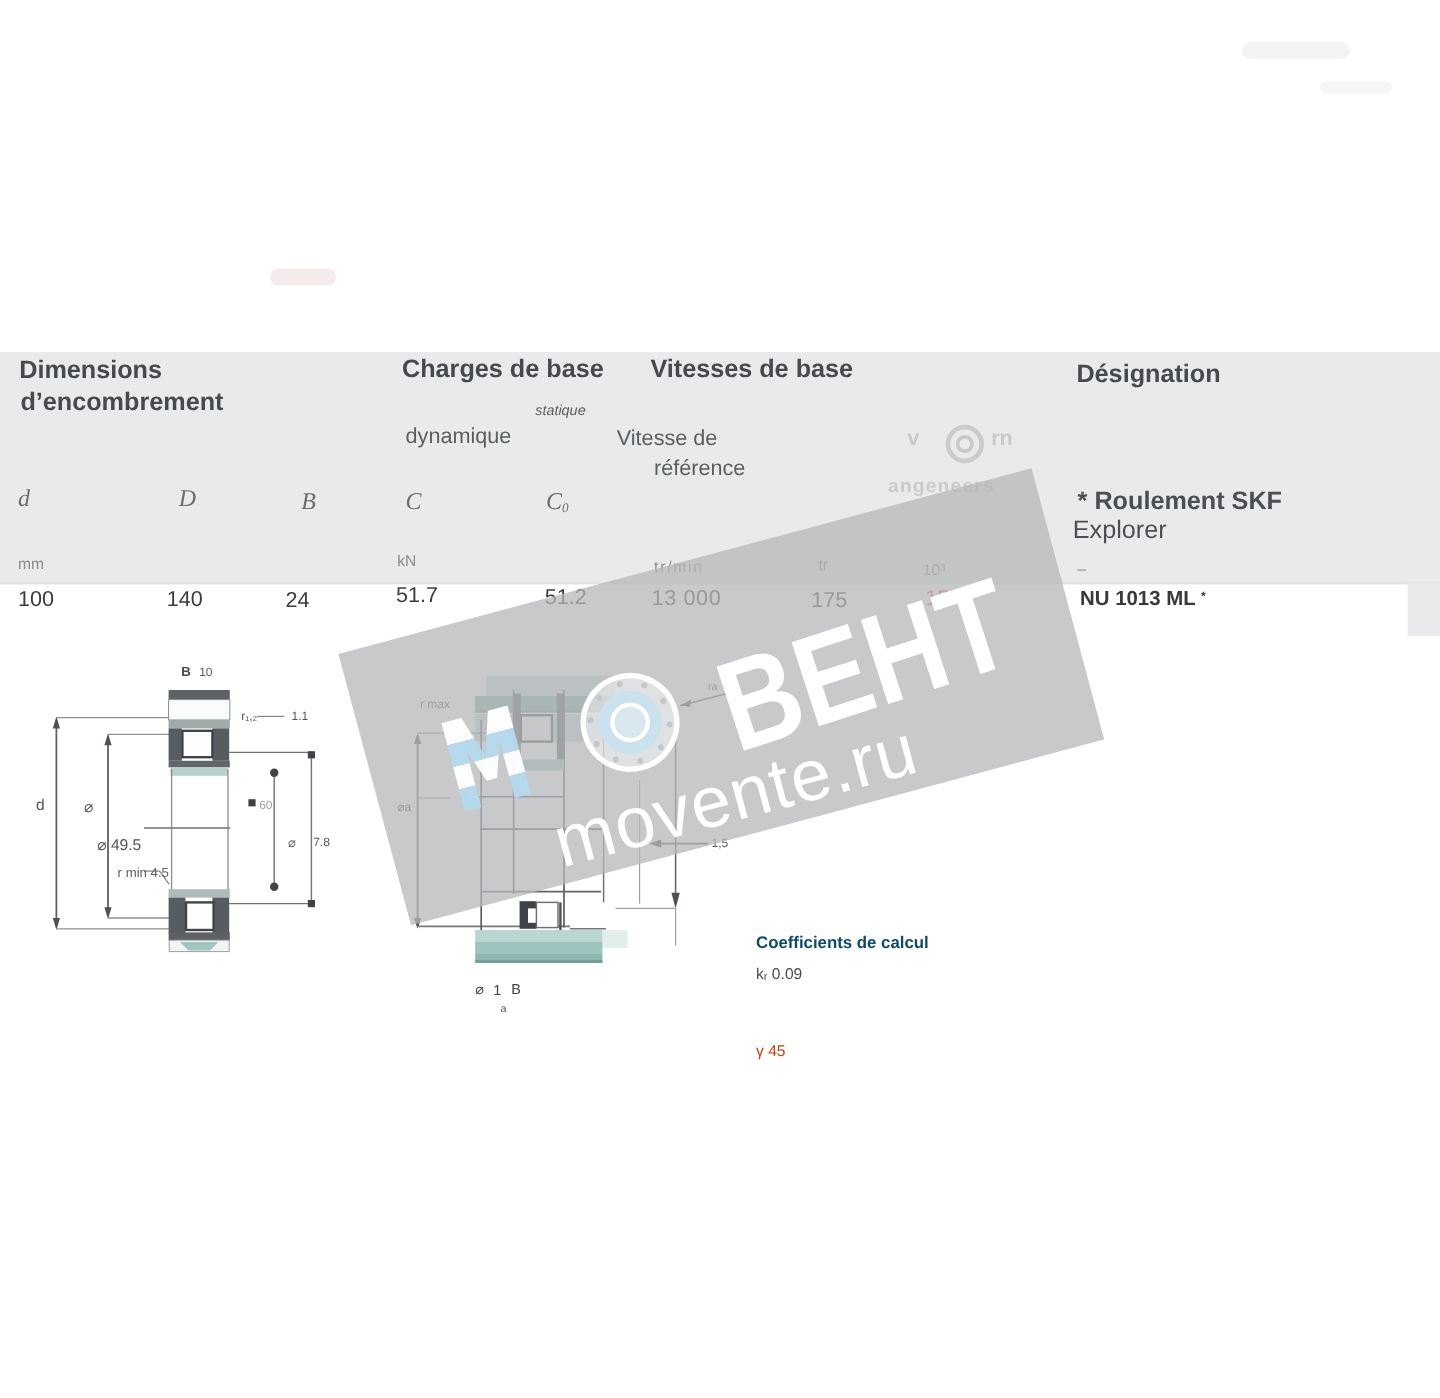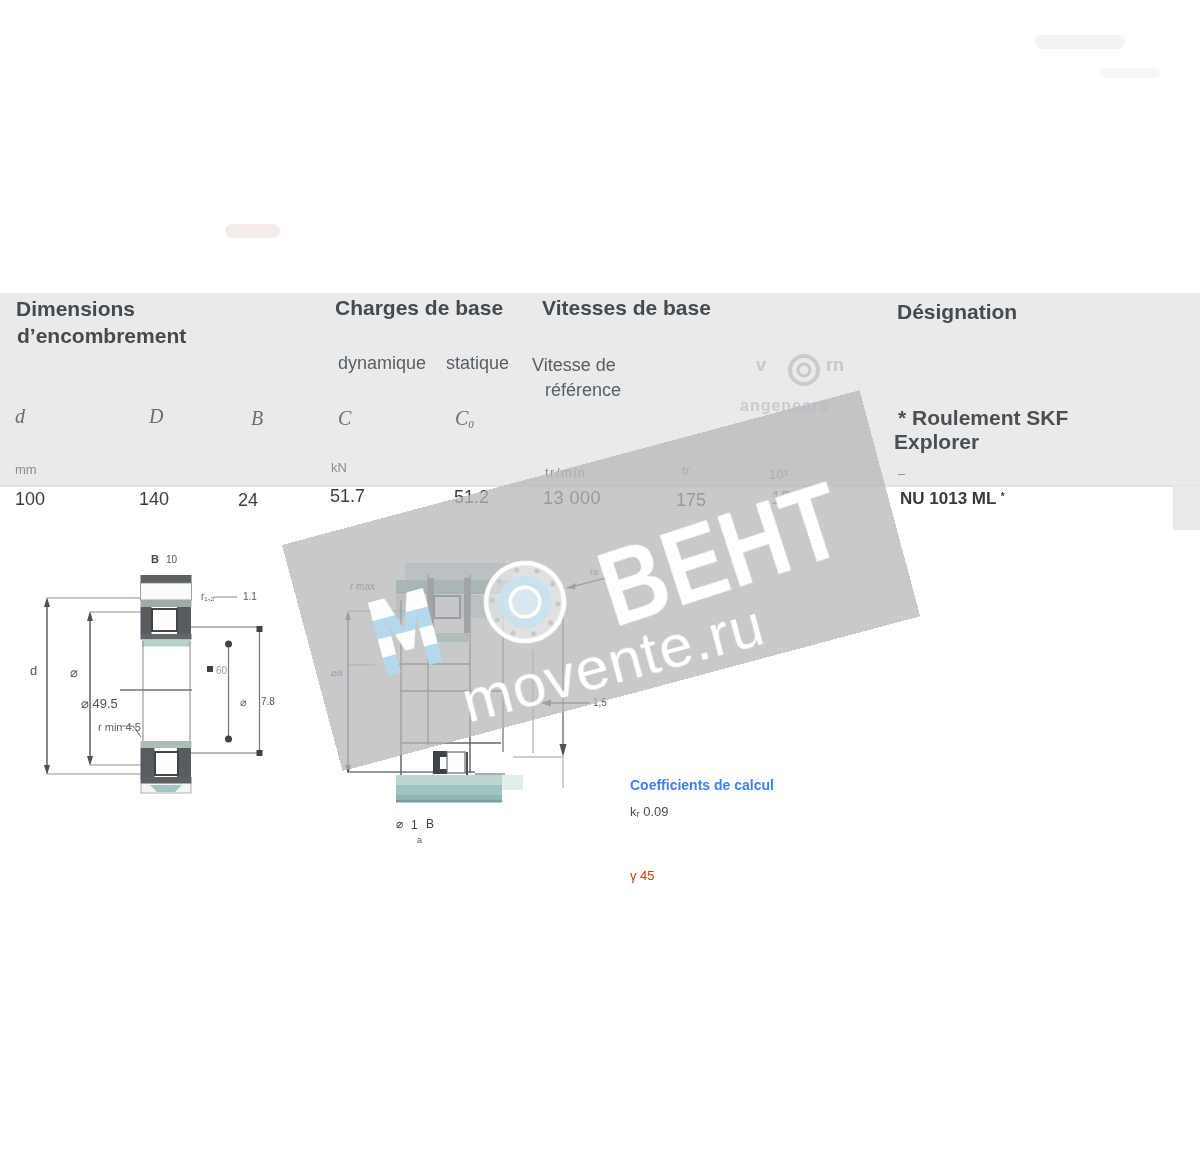--- a/index.html
+++ b/index.html
@@ -28,23 +28,23 @@
 <div class="abs" style="left:17px;top:325px;font-size:21px;font-weight:bold;color:#46494d;">d’encombrement</div>
 
 <div class="abs" style="left:335px;top:297px;font-size:21px;font-weight:bold;color:#46494d;">Charges de base</div>
 
 <div class="abs" style="left:542px;top:297px;font-size:21px;font-weight:bold;color:#46494d;">Vitesses de base</div>
 
 <div class="abs" style="left:897px;top:301px;font-size:21px;font-weight:bold;color:#46494d;">Désignation</div>
 
 <div class="abs" style="left:338px;top:354px;font-size:18px;color:#5a5e61;">dynamique</div>
 
-<div class="abs" style="left:446px;top:354px;font-size:18px;color:#5a5e61;">statique</div>
-
-<div class="abs" style="left:532px;top:356px;font-size:18px;color:#5a5e61;">Vitesse de</div>
+<div class="abs" style="left:446px;top:336px;font-size:12px;color:#5a5e61;font-style:italic;">statique</div>
+
+<div class="abs" style="left:514px;top:356px;font-size:18px;color:#5a5e61;">Vitesse de</div>
 
 <div class="abs" style="left:545px;top:381px;font-size:18px;color:#5a5e61;">référence</div>
 
 <svg class="abs" style="left:786px;top:352px;" width="36" height="36" viewBox="0 0 36 36">
   <circle cx="18" cy="18" r="14" fill="none" stroke="#c9cbcd" stroke-width="4"></circle>
   <circle cx="18" cy="18" r="6" fill="none" stroke="#c6c8ca" stroke-width="3"></circle>
 </svg>
 
 <div class="abs" style="left:756px;top:356px;font-size:18px;color:#c7c9cb;font-weight:bold;">v</div>
 <div class="abs" style="left:826px;top:356px;font-size:18px;color:#c7c9cb;font-weight:bold;">rn</div>
@@ -56,21 +56,21 @@
 <div class="abs" style="left:149px;top:406px;font-size:20px;color:#6b6e71;font-family:'Liberation Serif',serif;font-style:italic;">D</div>
 
 <div class="abs" style="left:251px;top:408px;font-size:20px;color:#6b6e71;font-family:'Liberation Serif',serif;font-style:italic;">B</div>
 
 <div class="abs" style="left:338px;top:408px;font-size:20px;color:#6b6e71;font-family:'Liberation Serif',serif;font-style:italic;">C</div>
 
 <div class="abs" style="left:455px;top:408px;font-size:20px;color:#6b6e71;font-family:'Liberation Serif',serif;font-style:italic;">C<span style="font-size:11px;vertical-align:-3px;">0</span></div>
 
 <div class="abs" style="left:898px;top:407px;font-size:21px;font-weight:bold;color:#4b4e52;">* Roulement SKF</div>
 
-<div class="abs" style="left:894px;top:431px;font-size:21px;font-weight:bold;color:#4b4e52;">Explorer</div>
+<div class="abs" style="left:894px;top:431px;font-size:21px;font-weight:normal;color:#4b4e52;">Explorer</div>
 
 <div class="abs" style="left:15px;top:463px;font-size:13px;color:#8a8d8f;">mm</div>
 
 <div class="abs" style="left:331px;top:461px;font-size:13px;color:#8a8d8f;">kN</div>
 
 <div class="abs" style="left:545px;top:466px;font-size:13px;color:#8a8d8f;letter-spacing:1.5px;">tr/min</div>
 
 <div class="abs" style="left:682px;top:464px;font-size:13px;color:#8a8d8f;">tr</div>
 
 <div class="abs" style="left:769px;top:468px;font-size:13px;color:#8a8d8f;">10³</div>
@@ -285,19 +285,19 @@
       <circle cx="220" cy="118" r="16.5" fill="#ffffff"></circle>
       <circle cx="220" cy="118" r="13" fill="#d9e8ee"></circle>
     </g>
 
     <text x="0" y="0" transform="rotate(-3 540 110) translate(297,153) scale(0.85,1)" font-family="Liberation Sans" font-weight="bold" font-size="107" fill="#ffffff">ВЕНТ</text>
 
     <text x="134" y="220" font-family="Liberation Sans" font-size="60" fill="#ffffff" letter-spacing="1">movente.ru</text>
   </svg>
 </div>
 
-<div class="abs" style="left:630px;top:778px;font-size:14px;font-weight:bold;color:#3b82f6;">Coefficients de calcul</div>
+<div class="abs" style="left:630px;top:778px;font-size:14px;font-weight:bold;color:#0c4a6e;">Coefficients de calcul</div>
 
 <div class="abs" style="left:630px;top:805px;font-size:13px;color:#4a4d50;">kᵣ 0.09</div>
 
 <div class="abs" style="left:630px;top:823px;font-size:13px;color:#c2410c;margin-top:46px;">γ 45</div>
 
 </div>
 
 </body></html>

